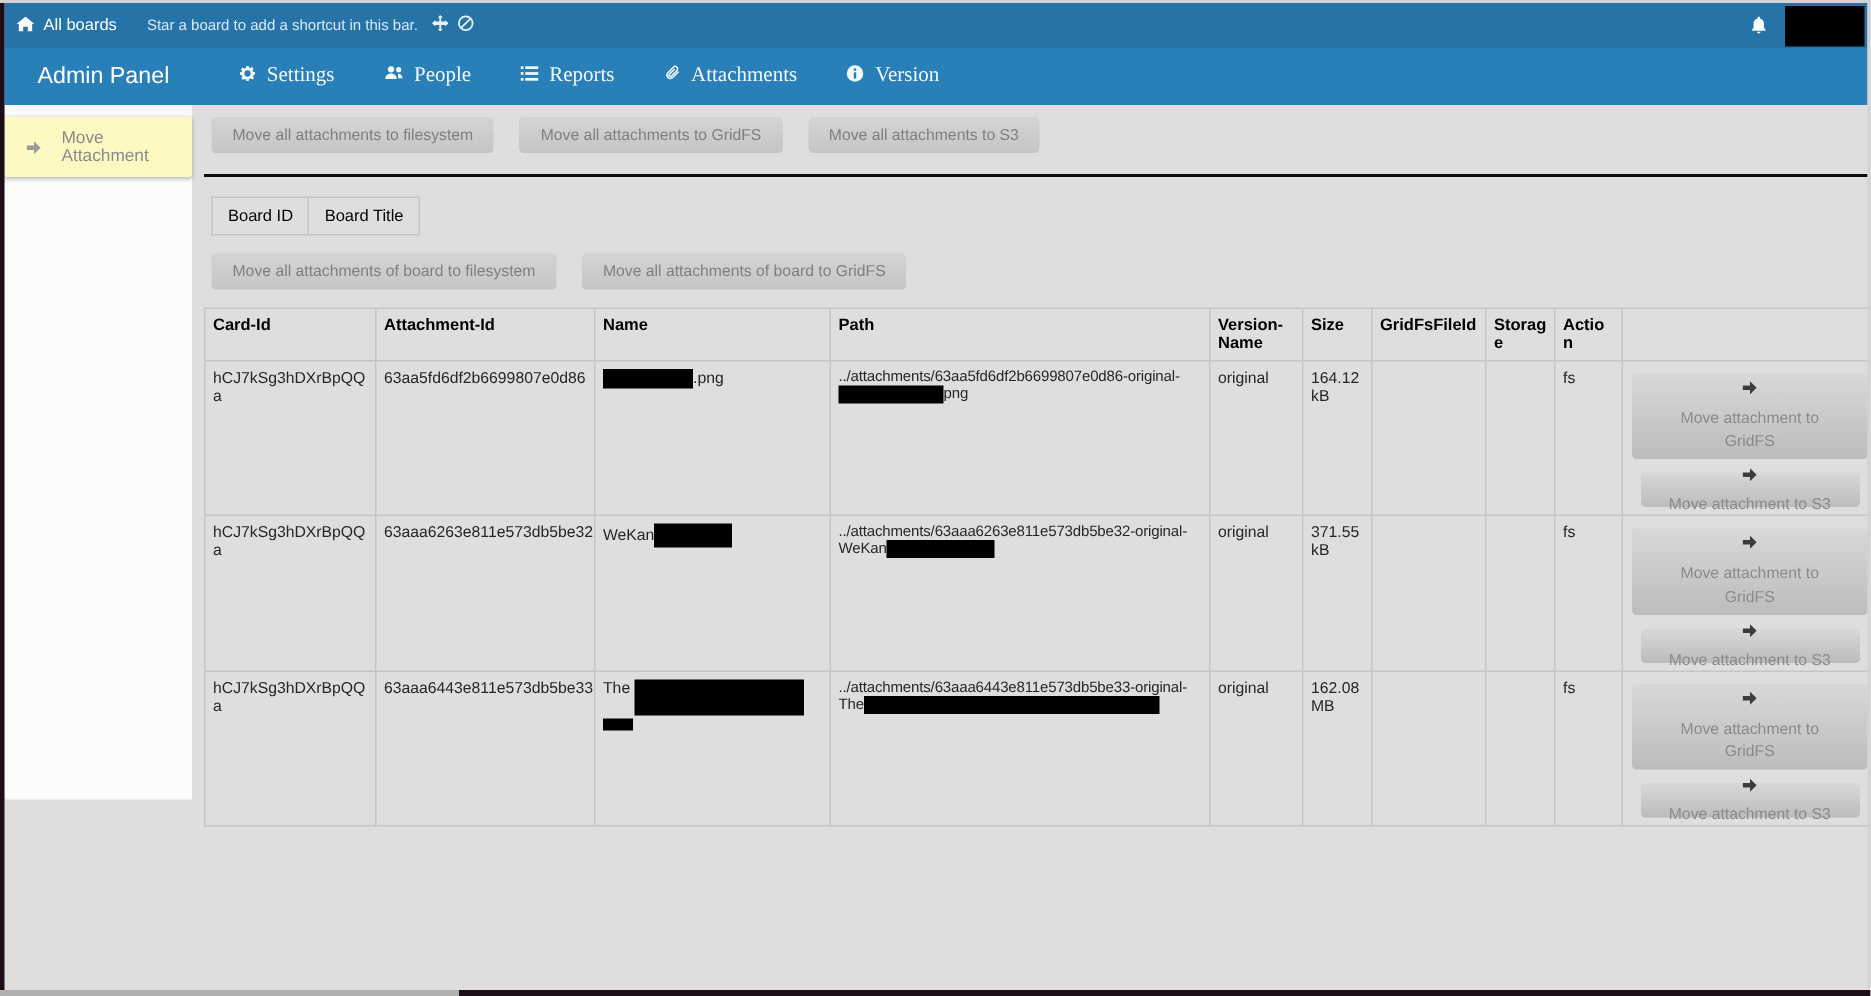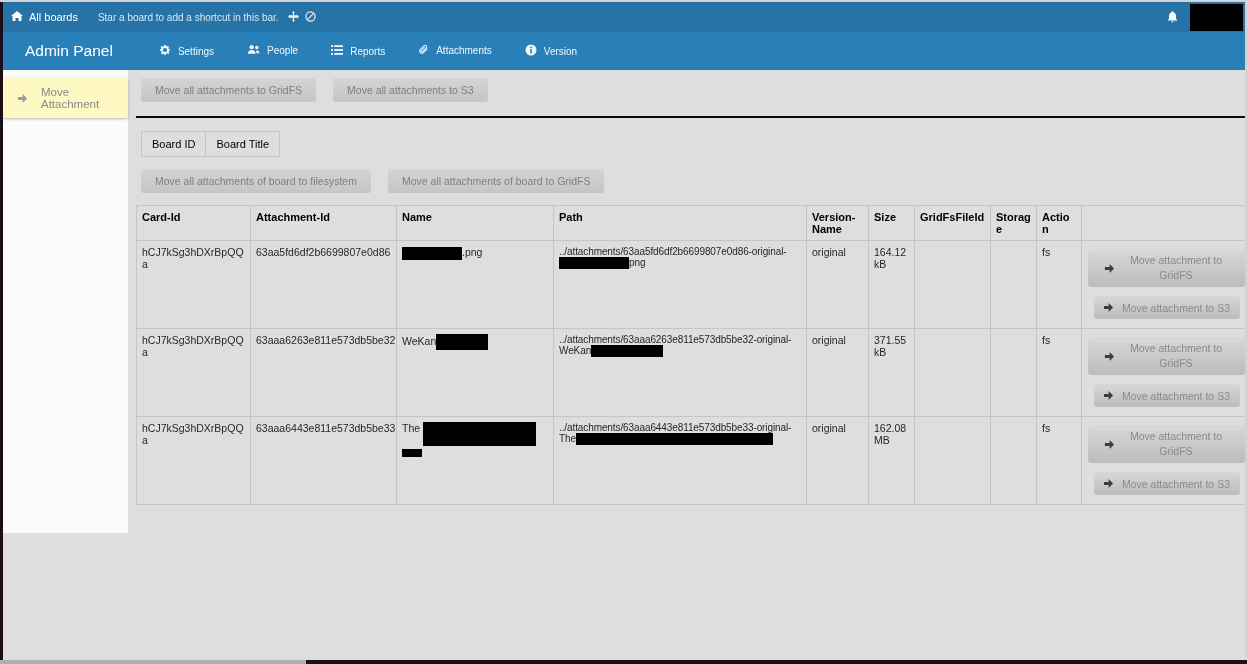--- a/index.html
+++ b/index.html
@@ -16,21 +16,21 @@
   .allboards { display:flex; align-items:center; gap:6px; font-size:11px; cursor:pointer; }
   .hint { margin-left:20px; font-size:10px; color:#d9e8f3; }
   .hint-icons { display:flex; align-items:center; gap:6px; margin-left:9px; color:#e8f1f8; }
   .spacer { flex:1; }
   .bell { margin-right:12px; color:#fff; display:flex; align-items:center; }
   .avatar-redact { width:53px; height:27px; background:#000; }
 
   
   .adminbar { height:38px; background:#2980b9; color:#fff; display:flex; align-items:center; padding-left:22px; flex:0 0 auto; }
   .admin-title { font-size:15.5px; margin-right:46px; font-weight:normal; }
-  .admin-nav { display:flex; align-items:flex-start; gap:33px; font-size:10px; }
+  .admin-nav { display:flex; align-items:flex-start; gap:33px; font-size:14px;font-family:Liberation Serif, serif; }
   .nav-item { display:flex; align-items:center; gap:7px; cursor:pointer; color:#f2f7fa; }
 
   
   .content { flex:1; display:flex; background:#dedede; min-height:0; }
   .sidebar { width:125px; background:#fbfbfb; height:463px; flex:0 0 auto; }
   .side-card { margin-top:8px; height:40px; background:#fef9c3; border-radius:2px;
                box-shadow:0 1px 3px rgba(0,0,0,.28); display:flex; align-items:center;
                gap:13px; padding:0 0 0 14px; color:#8a8a8a; font-size:11.5px; cursor:pointer; }
   .side-card .arrow { color:#9b9b9b; display:flex; }
 
@@ -52,21 +52,21 @@
                                  vertical-align:top; overflow:hidden; overflow-wrap:break-word; }
   .att-table th { font-weight:bold; color:#000; font-size:11px; }
   .att-table tr.data-row { height:88px; }
   .nowrap { white-space:nowrap; }
   .path-line { white-space:nowrap; font-size:10px; letter-spacing:-0.1px; }
   .redact { display:inline-block; background:#000; vertical-align:middle; }
 
   .btn-stack { display:flex; flex-direction:column; align-items:center; gap:9px; padding-top:3px; }
   .row-btn { display:flex; align-items:center; justify-content:center; gap:8px;
              background:linear-gradient(#d8d8d8,#bcbcbc); border:none; border-radius:3px;
-             color:#8a8a8a; font-size:10.5px; cursor:pointer; font-family:inherit; }
+             color:#8a8a8a; font-size:10.5px; cursor:pointer; font-family:inherit;flex-direction:column; }
   .row-btn .arrow { color:#3c3c3c; display:flex; flex:0 0 auto; }
   .row-btn.gridfs { width:157px; min-height:34px; padding:4px 10px; line-height:1.45; }
   .row-btn.gridfs span.lbl { width:106px; text-align:center; }
   .row-btn.s3 { width:146px; height:23px; padding:0 8px; }
 
   .bottom-scrollbar { position:absolute; left:0; bottom:0; width:1247px; height:4px; background:#1e0f1a; z-index:50; }
   .bottom-scrollbar .thumb { position:absolute; left:0; top:0; width:306px; height:4px; background:#b0b0b0; }
 </style>
 </head>
 <body>
@@ -177,20 +177,21 @@
             <svg viewBox="0 0 12 12" width="11" height="11">
                 <path fill="currentColor" d="M6.2 1.2L11 6 6.2 10.8V7.6H1V4.4h5.2z"></path>
               </svg>
           </span>
           <span>Move Attachment</span>
         </div>
       </div>
 
       <div class="main">
         <div class="btn-row">
+          <button class="gray-btn">Move all attachments to filesystem</button>
           <button class="gray-btn">Move all attachments to GridFS</button>
           <button class="gray-btn">Move all attachments to S3</button>
         </div>
 
         <hr class="black-hr">
 
         <table class="board-table">
           <tbody>
               <tr>
             <th>Board ID</th>

